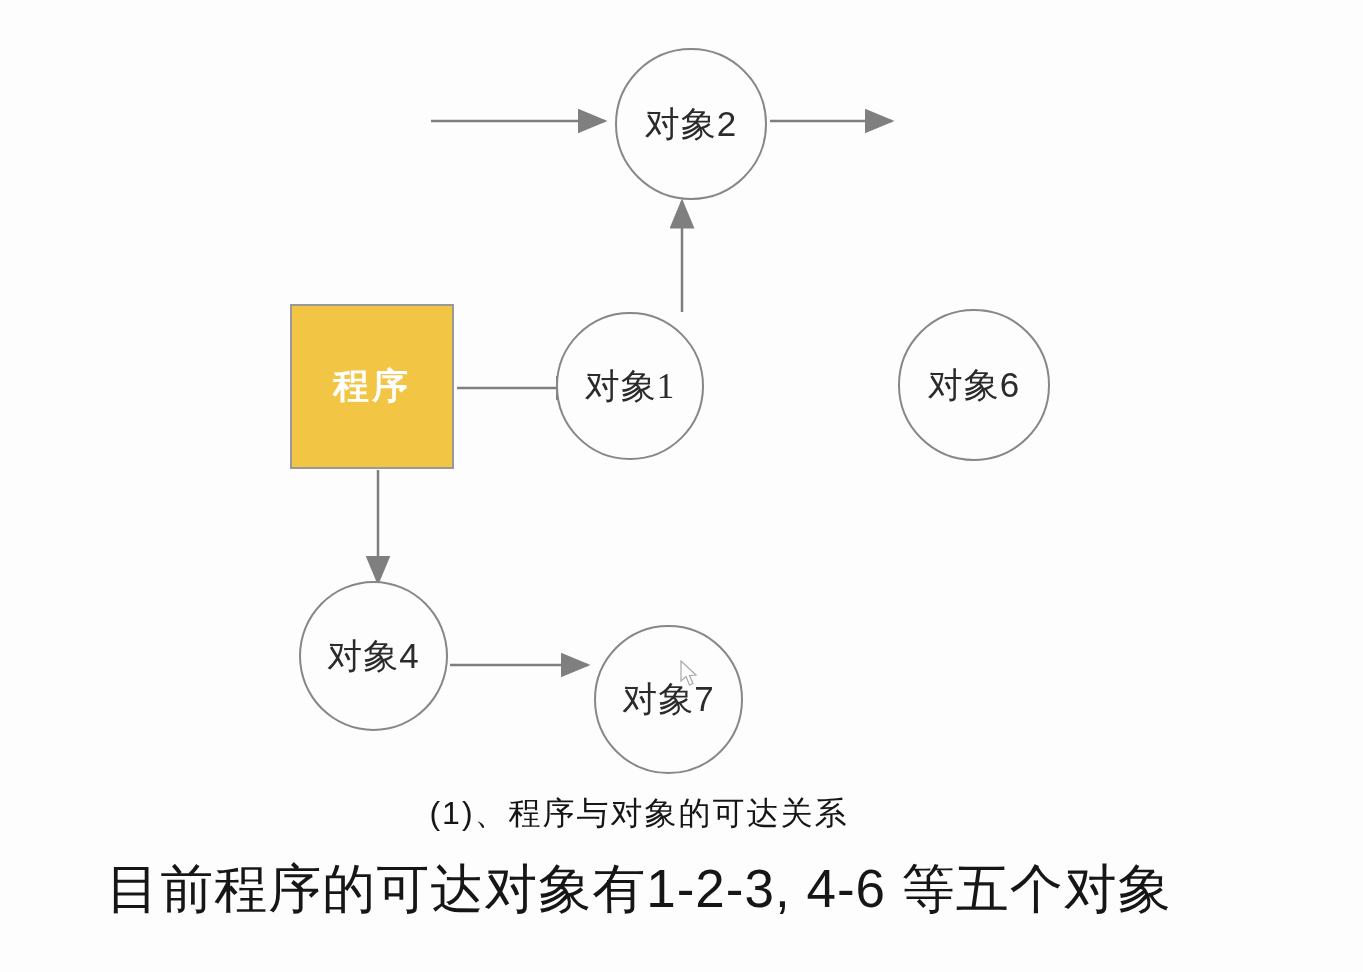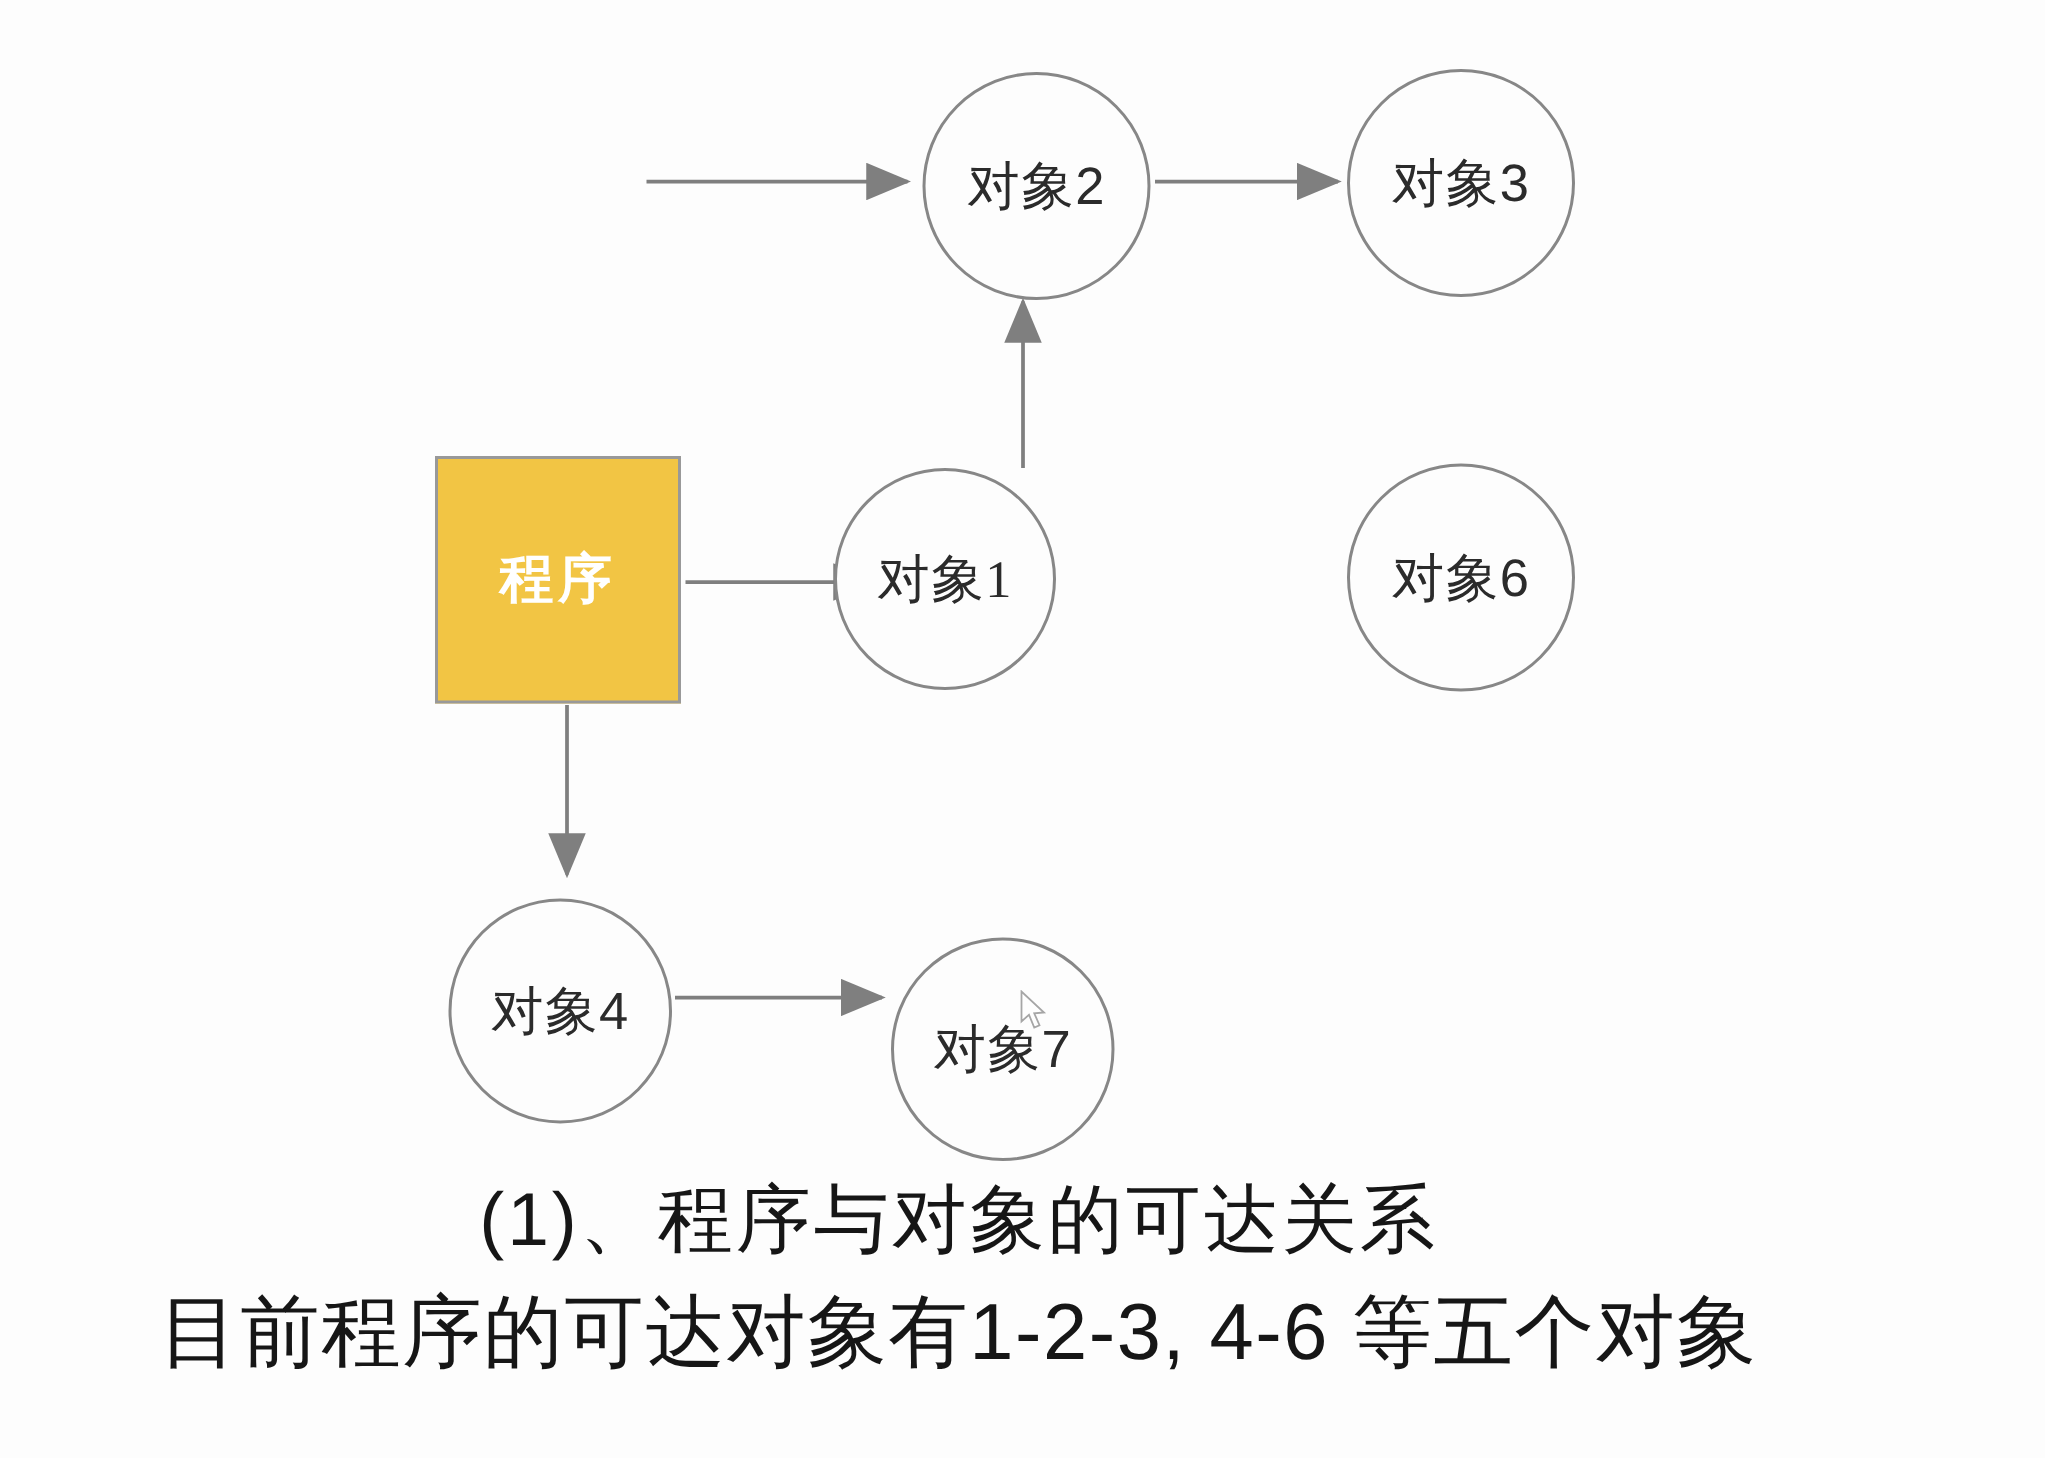--- a/index.html
+++ b/index.html
@@ -69,21 +69,21 @@
   .caption {
     position: absolute;
     left: 0;
     top: 781px;
     width: 1278px;
     text-align: center;
     color: var(--caption-text, #161616);
     font-weight: 400;
   }
   .caption-line1 {
-    font-size: 50px;
+    font-size: 32px;
     line-height: 64px;
     letter-spacing: 2px;
   }
   .caption-line2 {
     font-size: 53px;
     line-height: 64px;
     margin-top: 12px;
     letter-spacing: 1px;
   }
   .mouse-cursor {
@@ -108,35 +108,32 @@
     <line x1="770" y1="121" x2="892" y2="121" marker-end="url(#ah)"></line>
     <line x1="682" y1="312" x2="682" y2="201" marker-end="url(#ah)"></line>
     <line x1="457" y1="388" x2="583" y2="388" marker-end="url(#ah)"></line>
     <line x1="378" y1="470" x2="378" y2="583" marker-end="url(#ah)"></line>
     <line x1="450" y1="665" x2="588" y2="665" marker-end="url(#ah)"></line>
   </svg>
 
   <div class="node circle" style="left:615px; top:48px;align-items:center;">
     <span class="node-label">对象2</span>
   </div>
-  <div class="node circle" style="left:898px; top:46px;">
-    <span class="node-label">对象3</span>
-  </div>
 
   <div class="node program" style="left:290px; top:304px;font-family:Liberation Mono, monospace;">
     <span class="node-label program-label">程序</span>
   </div>
   <div class="node circle" style="left:556px; top:312px; width:148px; height:148px;font-family:Liberation Serif, serif;">
     <span class="node-label">对象1</span>
   </div>
   <div class="node circle" style="left:898px; top:309px;">
     <span class="node-label">对象6</span>
   </div>
 
-  <div class="node circle" style="left:299px; top:599px; width:149px; height:150px;">
+  <div class="node circle" style="left:299px; top:581px; width:149px; height:150px;">
     <span class="node-label">对象4</span>
   </div>
   <div class="node circle" style="left:594px; top:625px; width:149px; height:149px;">
     <span class="node-label">对象7</span>
   </div>
 
   <svg class="mouse-cursor" width="21" height="27" viewBox="0 0 21 27" xmlns="http://www.w3.org/2000/svg">
     <path d="M2,1 L2,21 L7,16.5 L10.5,25 L14,23.5 L10.5,15.5 L17,15 Z" fill="#ffffff" stroke="#8a8a8a" stroke-width="1.2"></path>
   </svg>
 

